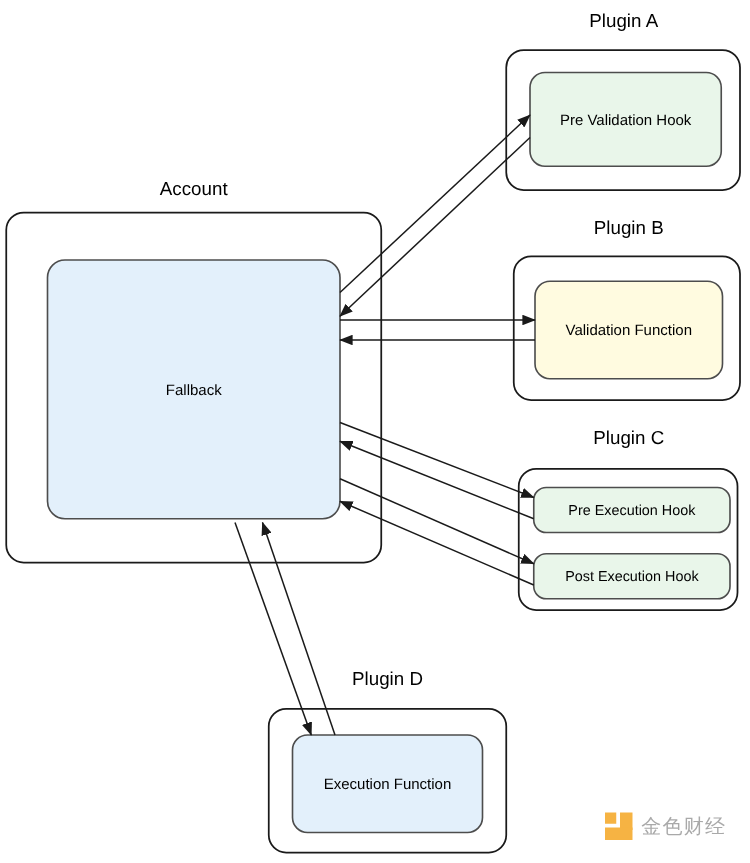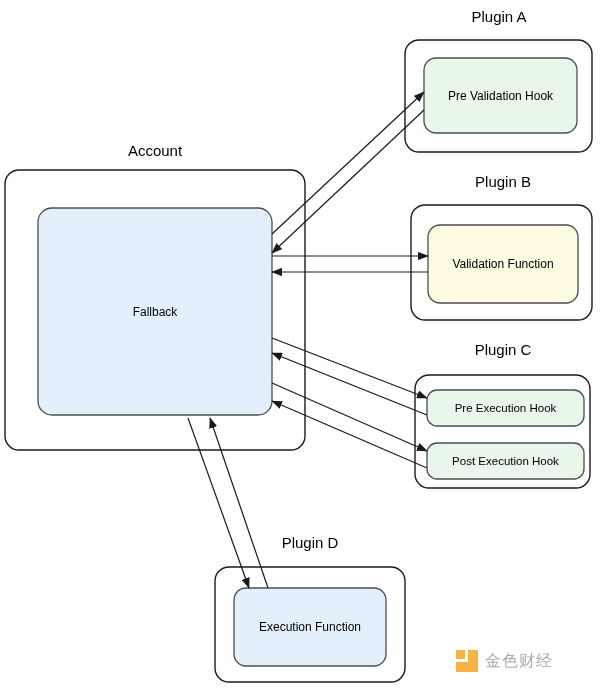--- a/index.html
+++ b/index.html
@@ -45,21 +45,21 @@
   .node-label {
     font-family: "Liberation Sans", sans-serif;
     font-size: 12px;
     fill: #000000;
     text-anchor: middle;
     dominant-baseline: middle;
   }
   .node-label.small { font-size: 11.5px; }
   .watermark-wrap {
     position: absolute;
-    left: 456px;
+    left: 484px;
     top: 650px;
     display: flex;
     align-items: center;
     gap: 7px;
     opacity: 0.85;
   }
   .wm-logo {
     width: 22px;
     height: 22px;
     position: relative;

